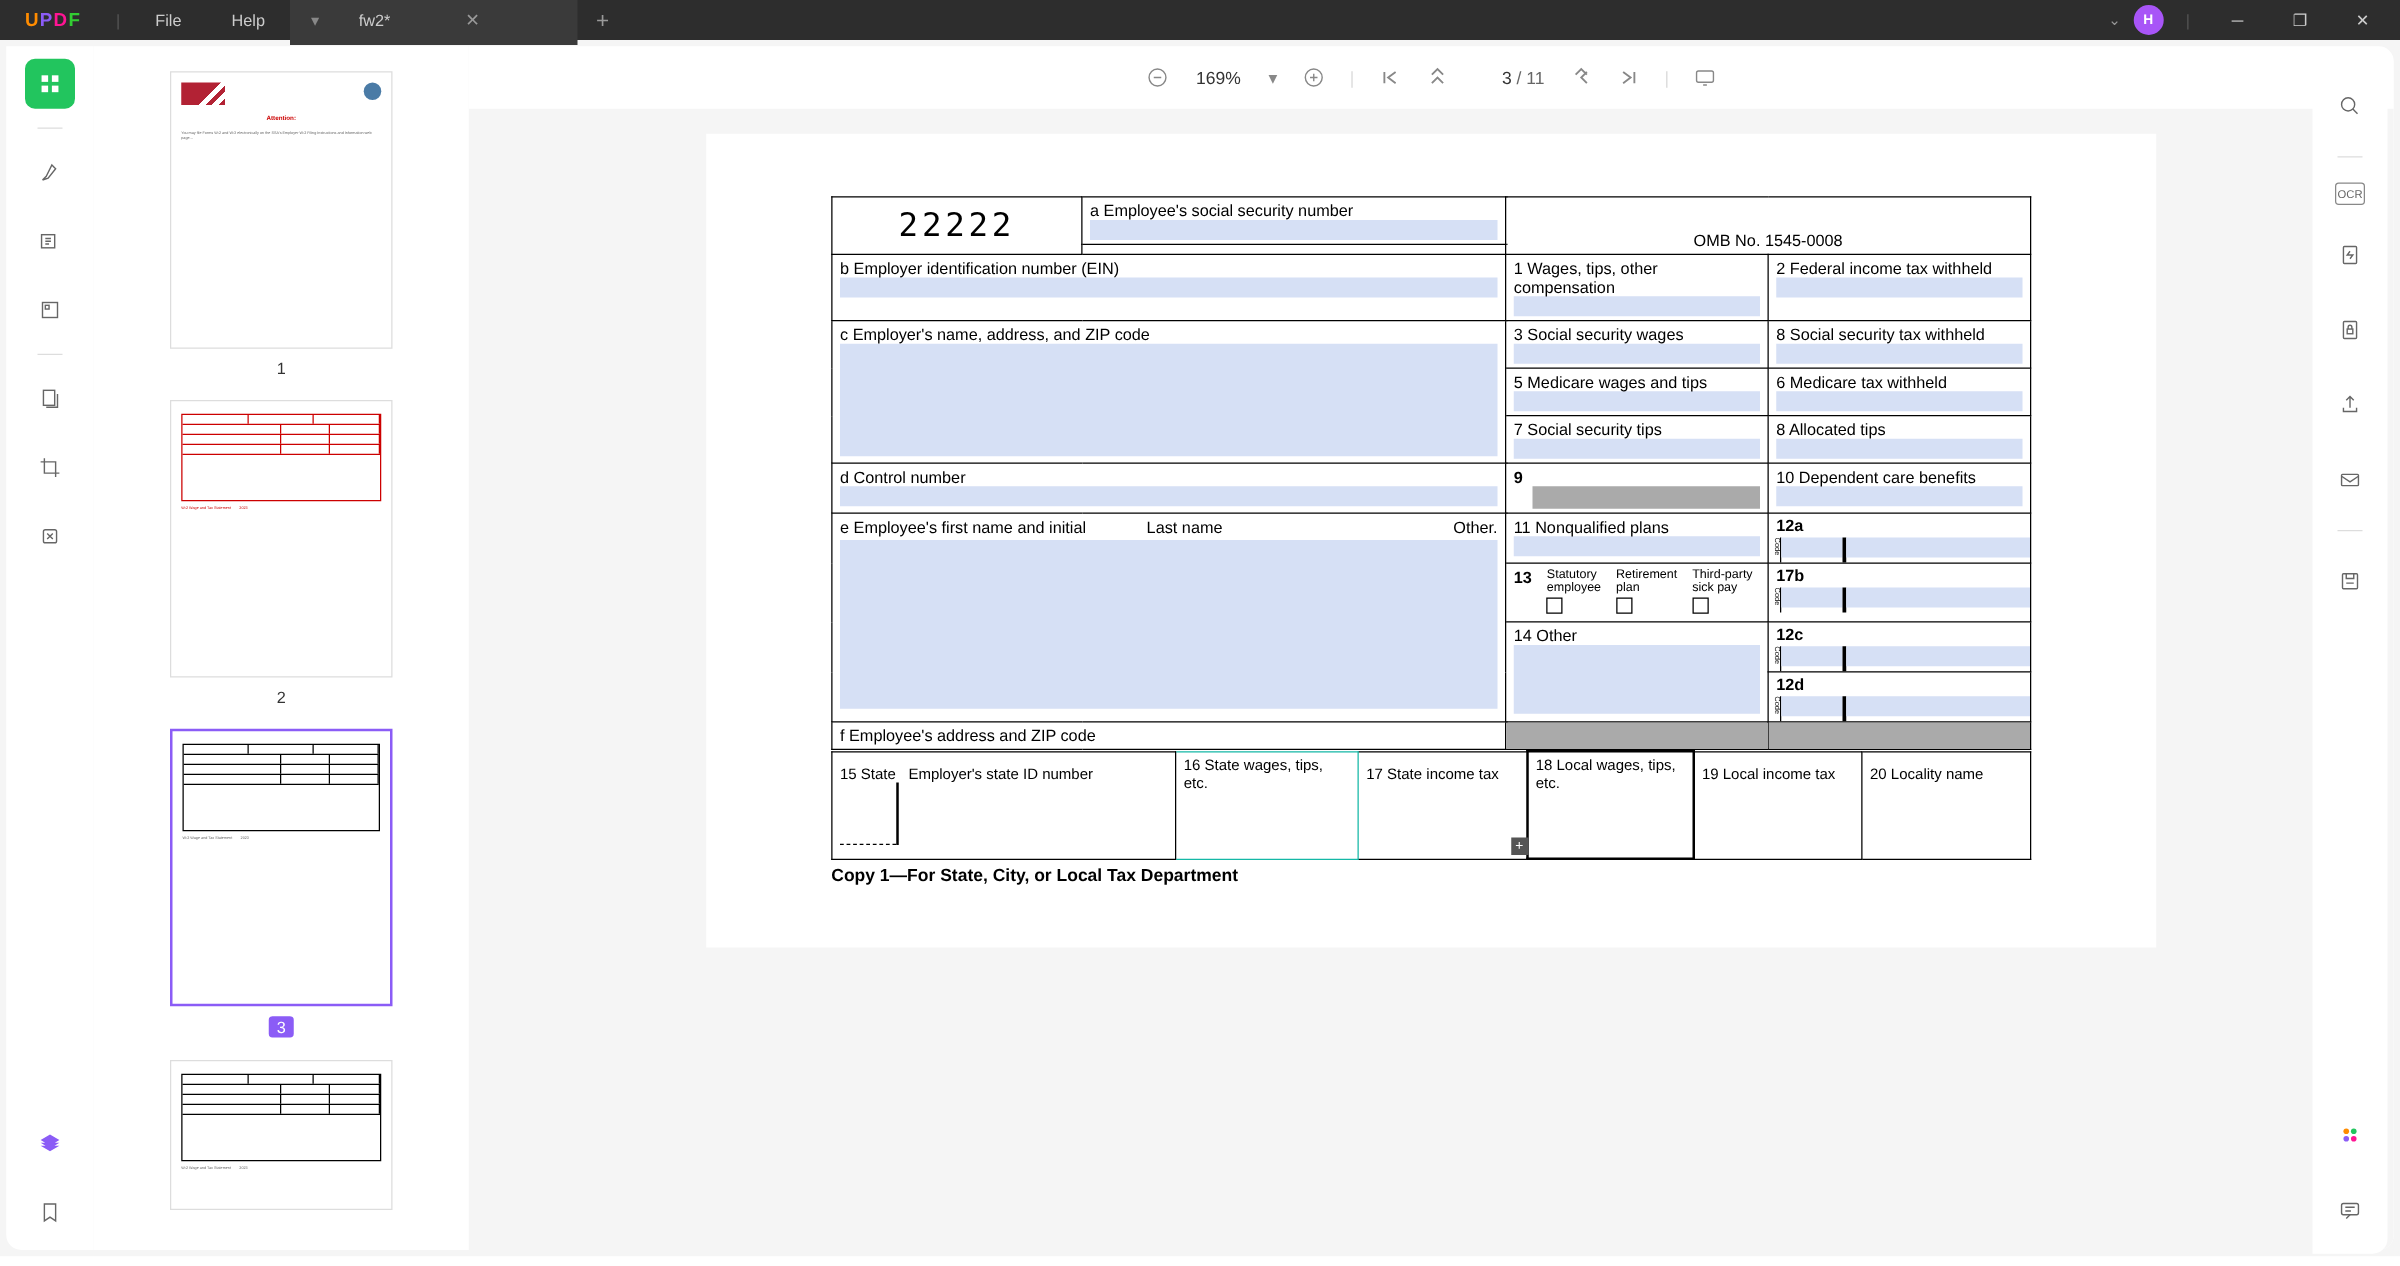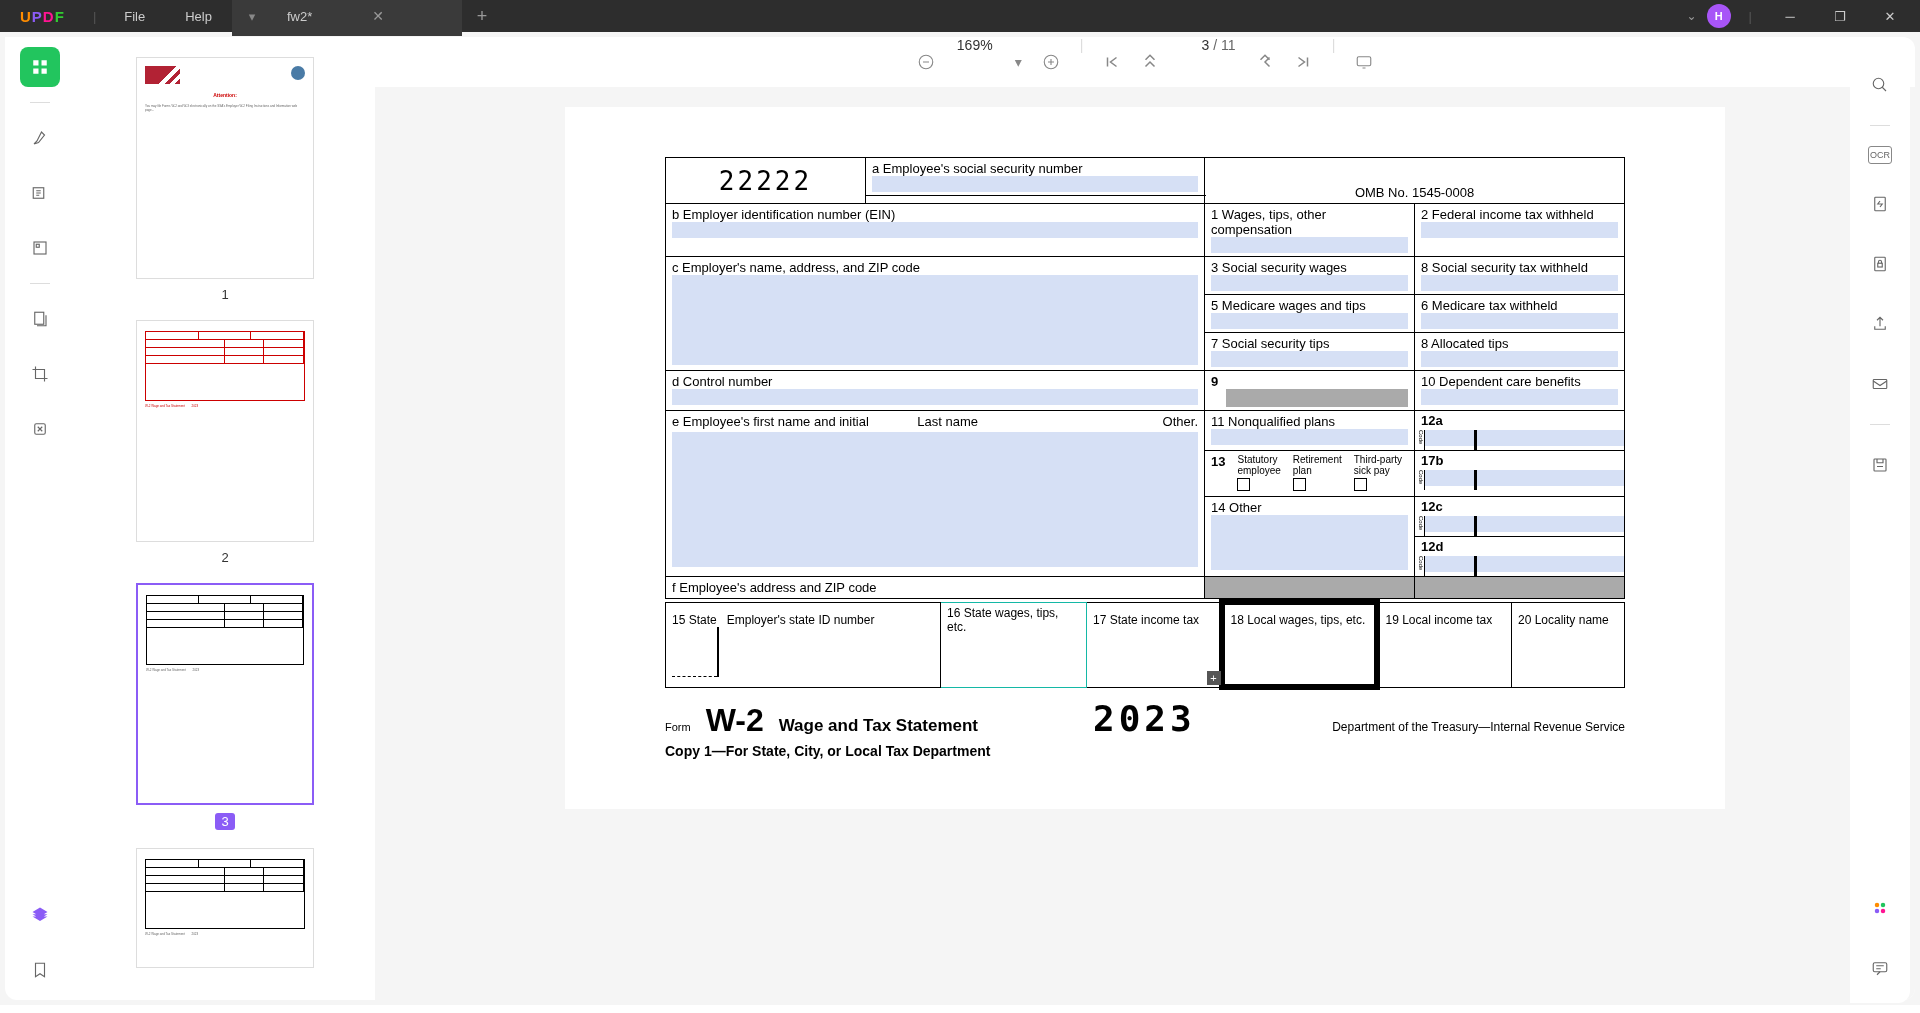--- a/index.html
+++ b/index.html
@@ -40,21 +40,21 @@
 .thumb-seal{width:14px;height:14px;border-radius:50%;background:#4a7ba6;margin-left:auto}
 .thumb-text{font-size:3px;color:#666;line-height:1.4;margin-top:5px}
 .thumb-red{color:#c00}
 .thumb-form{border:1px solid #000;height:70px;margin-top:2px}
 .thumb-form.red{border-color:#c00}
 .thumb-form-row{border-bottom:1px solid #000;height:8px;display:flex}
 .thumb-form-row.red{border-color:#c00}
 .thumb-form-cell{border-right:1px solid #000;flex:1}
 .thumb-form-cell.red{border-color:#c00}
 .doc-view{flex:1;background:#f0f0f0;display:flex;flex-direction:column;margin:5px 5px 5px 0;border-radius:0 12px 12px 0;background:#fff;overflow:hidden}
-.doc-toolbar{height:50px;display:flex;justify-content:center;gap:20px;color:#666;font-size:14px;padding:0 20px}
+.doc-toolbar{height:50px;display:flex;align-items:center;justify-content:center;gap:20px;color:#666;font-size:14px;padding:0 20px}
 .tb-sep{color:#ddd}
 .tb-btn{cursor:pointer;color:#888;display:flex;align-items:center}
 .zoom-text{color:#333;min-width:40px;text-align:center}
 .page-input{border:none;width:30px;text-align:right;font-size:14px;color:#333;background:transparent}
 .doc-canvas{flex:1;overflow:auto;padding:20px 100px;background:#f5f5f5}
 .page{background:#fff;width:1160px;margin:0 auto;padding:50px 100px}
 .right-tools{width:60px;background:#fff;padding:15px 0;display:flex;flex-direction:column;align-items:center;gap:20px;margin:5px 5px 5px 0;border-radius:0 12px 12px 0;position:absolute;right:5px;top:45px;bottom:5px}
 .right-sep{width:20px;height:1px;background:#ddd}
 .right-spacer{flex:1}
 .w2{border:1px solid #000;font-size:13px}
@@ -410,33 +410,26 @@
               <tr>
             <td style="border:1px solid #000;padding:3px 6px;width:275px"><span>15  State</span>&nbsp;&nbsp;&nbsp;<span>Employer's state ID number</span><div style="display:flex;height:50px">
                     <div class="fill" style="width:45px;border-bottom:1px dashed #000"></div>
                     <div style="width:2px;background:#000"></div>
                     <div class="fill" style="flex:1"></div>
                   </div></td>
             <td style="border:1px solid #14b8a6;padding:3px 6px;width:146px"><span>16  State wages, tips, etc.</span><div class="fill" style="height:50px"></div></td>
             <td style="border:1px solid #000;padding:3px 6px;width:135px"><span>17  State income tax</span><div class="fill" style="height:50px;position:relative">
                     <div style="position:absolute;right:-8px;bottom:-8px;width:14px;height:14px;background:#555;color:#fff;text-align:center;font-size:11px;line-height:14px">+</div>
                   </div></td>
-            <td style="border:6px solid #000000;padding:3px 6px;width:155px"><span>18  Local wages, tips, etc.</span><div class="fill" style="height:50px"></div></td>
+            <td style="border:2px solid #000000;padding:3px 6px;width:133px"><span>18  Local wages, tips, etc.</span><div class="fill" style="height:50px"></div></td>
             <td style="border:1px solid #000;padding:3px 6px;width:135px"><span>19  Local income tax</span><div class="fill" style="height:50px"></div></td>
             <td style="border:1px solid #000;padding:3px 6px"><span>20  Locality name</span><div style="height:50px"></div></td>
           </tr>
         </tbody>
           </table>
-        <div class="form-footer">
-          <span class="form-label">Form</span>
-          <span class="form-name">W-2</span>
-          <span class="form-subtitle">Wage and Tax Statement</span>
-          <span class="form-year" style="margin-left:100px">2023</span>
-          <span class="form-dept">Department of the Treasury—Internal Revenue Service</span>
-        </div>
         <div class="copy-line">Copy 1—For State, City, or Local Tax Department</div>
       </div>
     </div>
   </div>
 
   <div class="right-tools">
     <div class="tool-btn">
         <svg viewBox="0 0 24 24" fill="none" stroke="currentColor" stroke-width="1.5">
           <circle cx="10" cy="10" r="7"></circle>
           <path d="M20 20l-5-5"></path>

